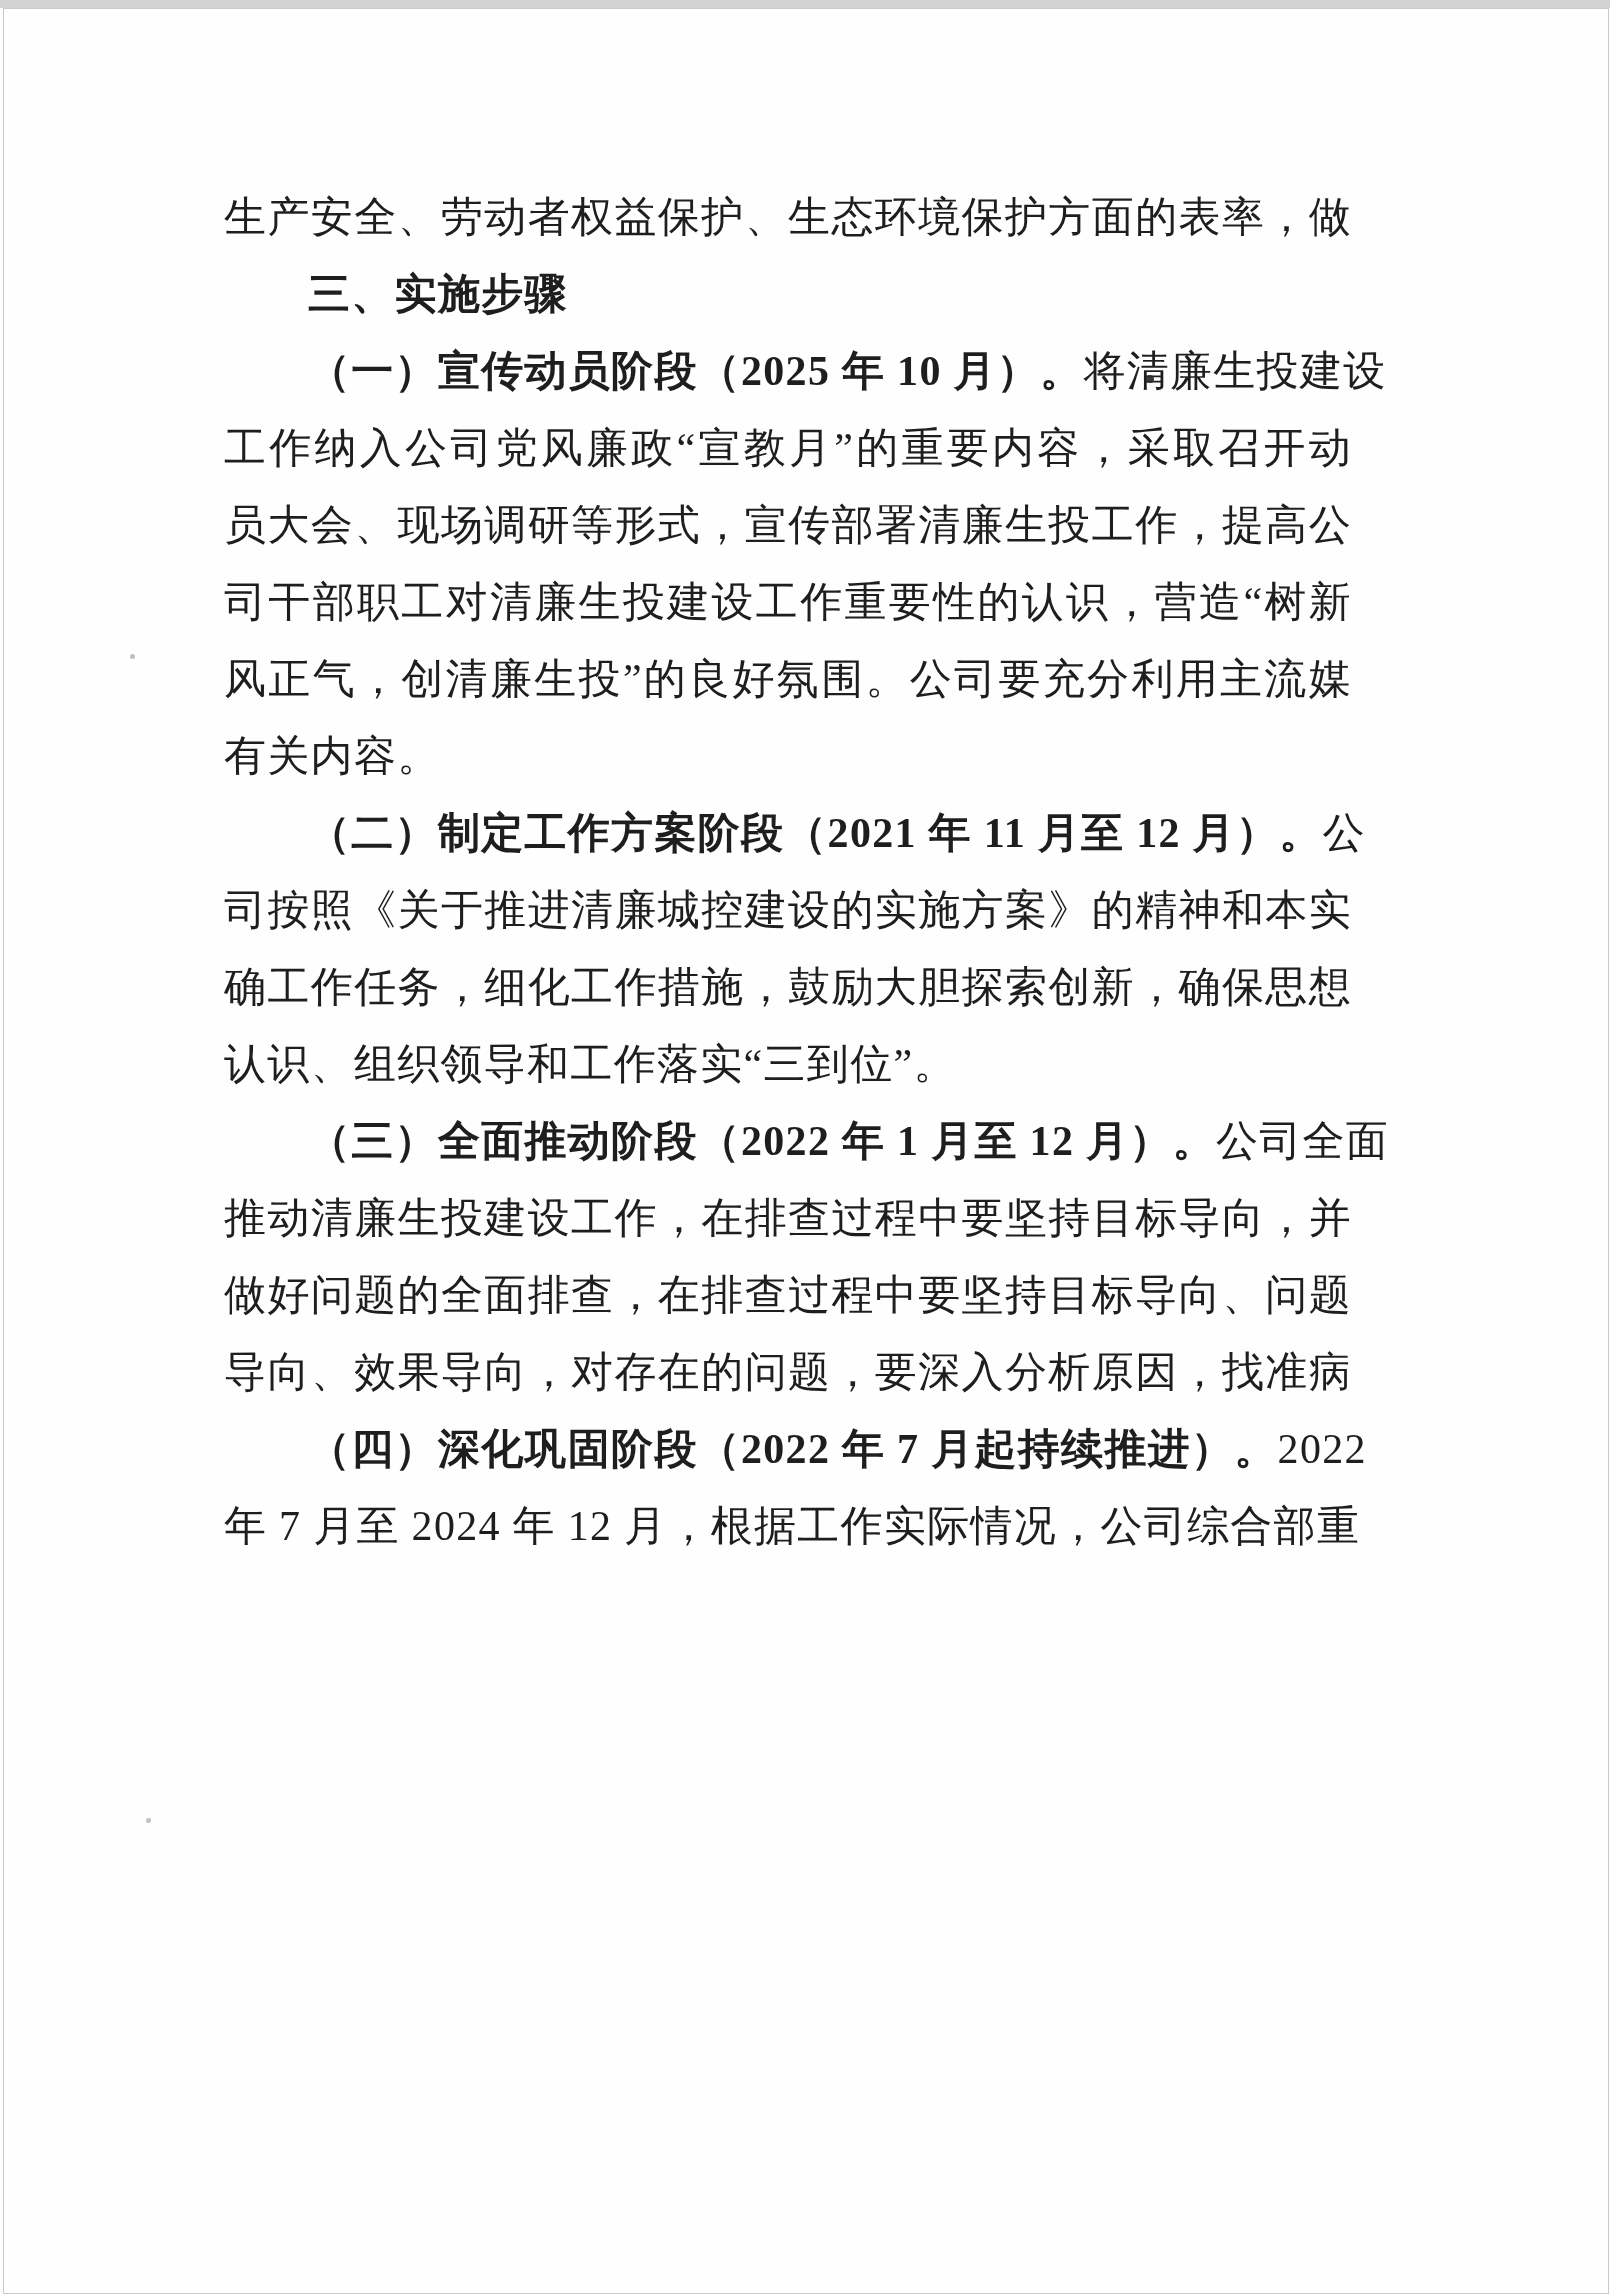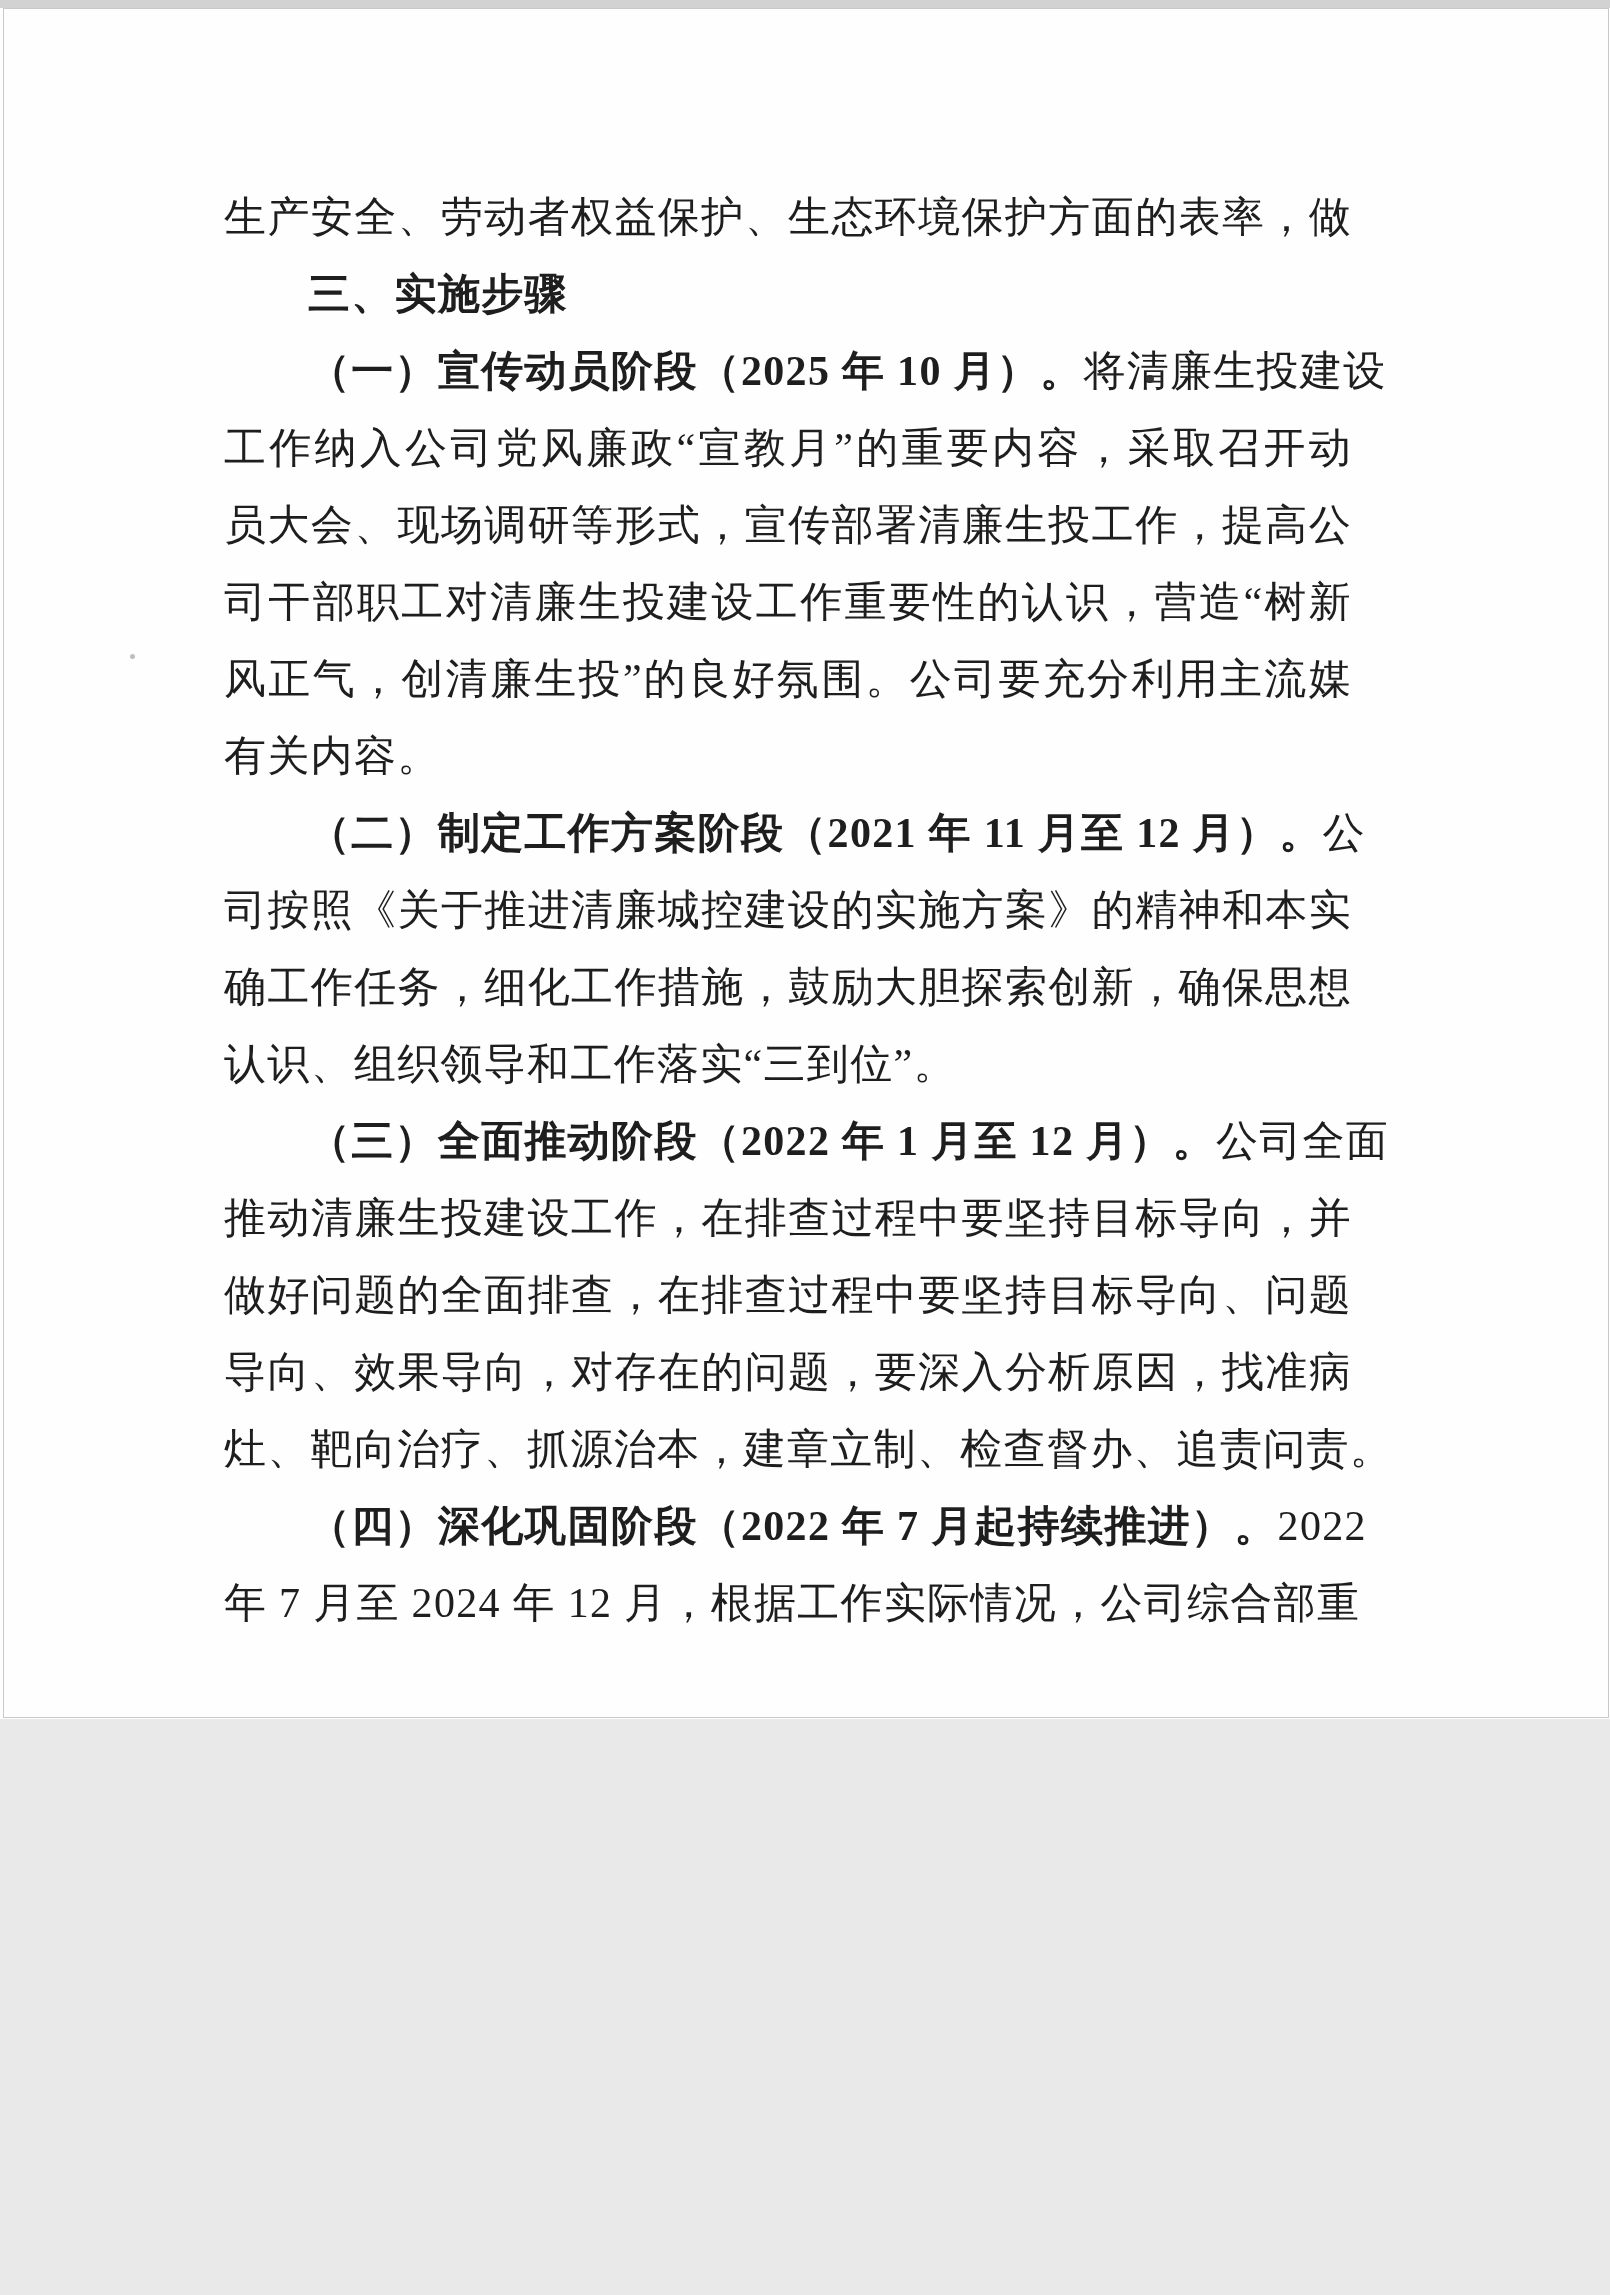--- a/index.html
+++ b/index.html
@@ -3,21 +3,21 @@
 <meta charset="utf-8">
 <style>
   html, body {
     margin: 0;
     padding: 0;
     background: #e9e9e9;
   }
   .page {
     position: relative;
     width: 1611px;
-    height: 1719px;
+    height: 2295px;
     margin: 0 auto;
     background: #fefefe;
     box-sizing: border-box;
     overflow: hidden;
     font-family: "Liberation Serif", "DejaVu Serif", serif;
   }
   
   .scan-strip-top {
     position: absolute; left: 0; top: 0;
     width: 100%; height: 7.8px;
@@ -76,21 +76,20 @@
       <div class="line full"><span class="seg-regular">风正气，创清廉生投”的良好氛围。公司要充分利用主流媒</span></div>
       <div class="line short"><span class="seg-regular">有关内容。</span></div>
       <div class="line full indent"><span class="seg-bold">（二）制定工作方案阶段（2021 年 11 月至 12 月）。</span><span class="seg-regular">公</span></div>
       <div class="line full"><span class="seg-regular">司按照《关于推进清廉城控建设的实施方案》的精神和本实</span></div>
       <div class="line full"><span class="seg-regular">确工作任务，细化工作措施，鼓励大胆探索创新，确保思想</span></div>
       <div class="line short"><span class="seg-regular">认识、组织领导和工作落实“三到位”。</span></div>
       <div class="line full indent"><span class="seg-bold">（三）全面推动阶段（2022 年 1 月至 12 月）。</span><span class="seg-regular">公司全面</span></div>
       <div class="line full"><span class="seg-regular">推动清廉生投建设工作，在排查过程中要坚持目标导向，并</span></div>
       <div class="line full"><span class="seg-regular">做好问题的全面排查，在排查过程中要坚持目标导向、问题</span></div>
       <div class="line full"><span class="seg-regular">导向、效果导向，对存在的问题，要深入分析原因，找准病</span></div>
-      <div class="line full"><span class="seg-regular">灶、靶向治疗、抓源治本，建章立制、检查督办、追责问责。</span></div>
       <div class="line full indent"><span class="seg-bold">（四）深化巩固阶段（2022 年 7 月起持续推进）。</span><span class="seg-regular">2022</span></div>
       <div class="line full"><span class="seg-regular">年 7 月至 2024 年 12 月，根据工作实际情况，公司综合部重</span></div>
     </div>
   <div id="artifact-layer">
       <div class="artifact" style="left: 1146px; top: 375px; width: 8.4px; height: 8.4px; opacity: 0.92;"></div>
       <div class="artifact" style="left: 130px; top: 654px; width: 5.2px; height: 5.2px; opacity: 0.3;"></div>
       <div class="artifact" style="left: 146px; top: 1818px; width: 4.5px; height: 4.5px; opacity: 0.28;"></div>
     </div>
 </div>
 

